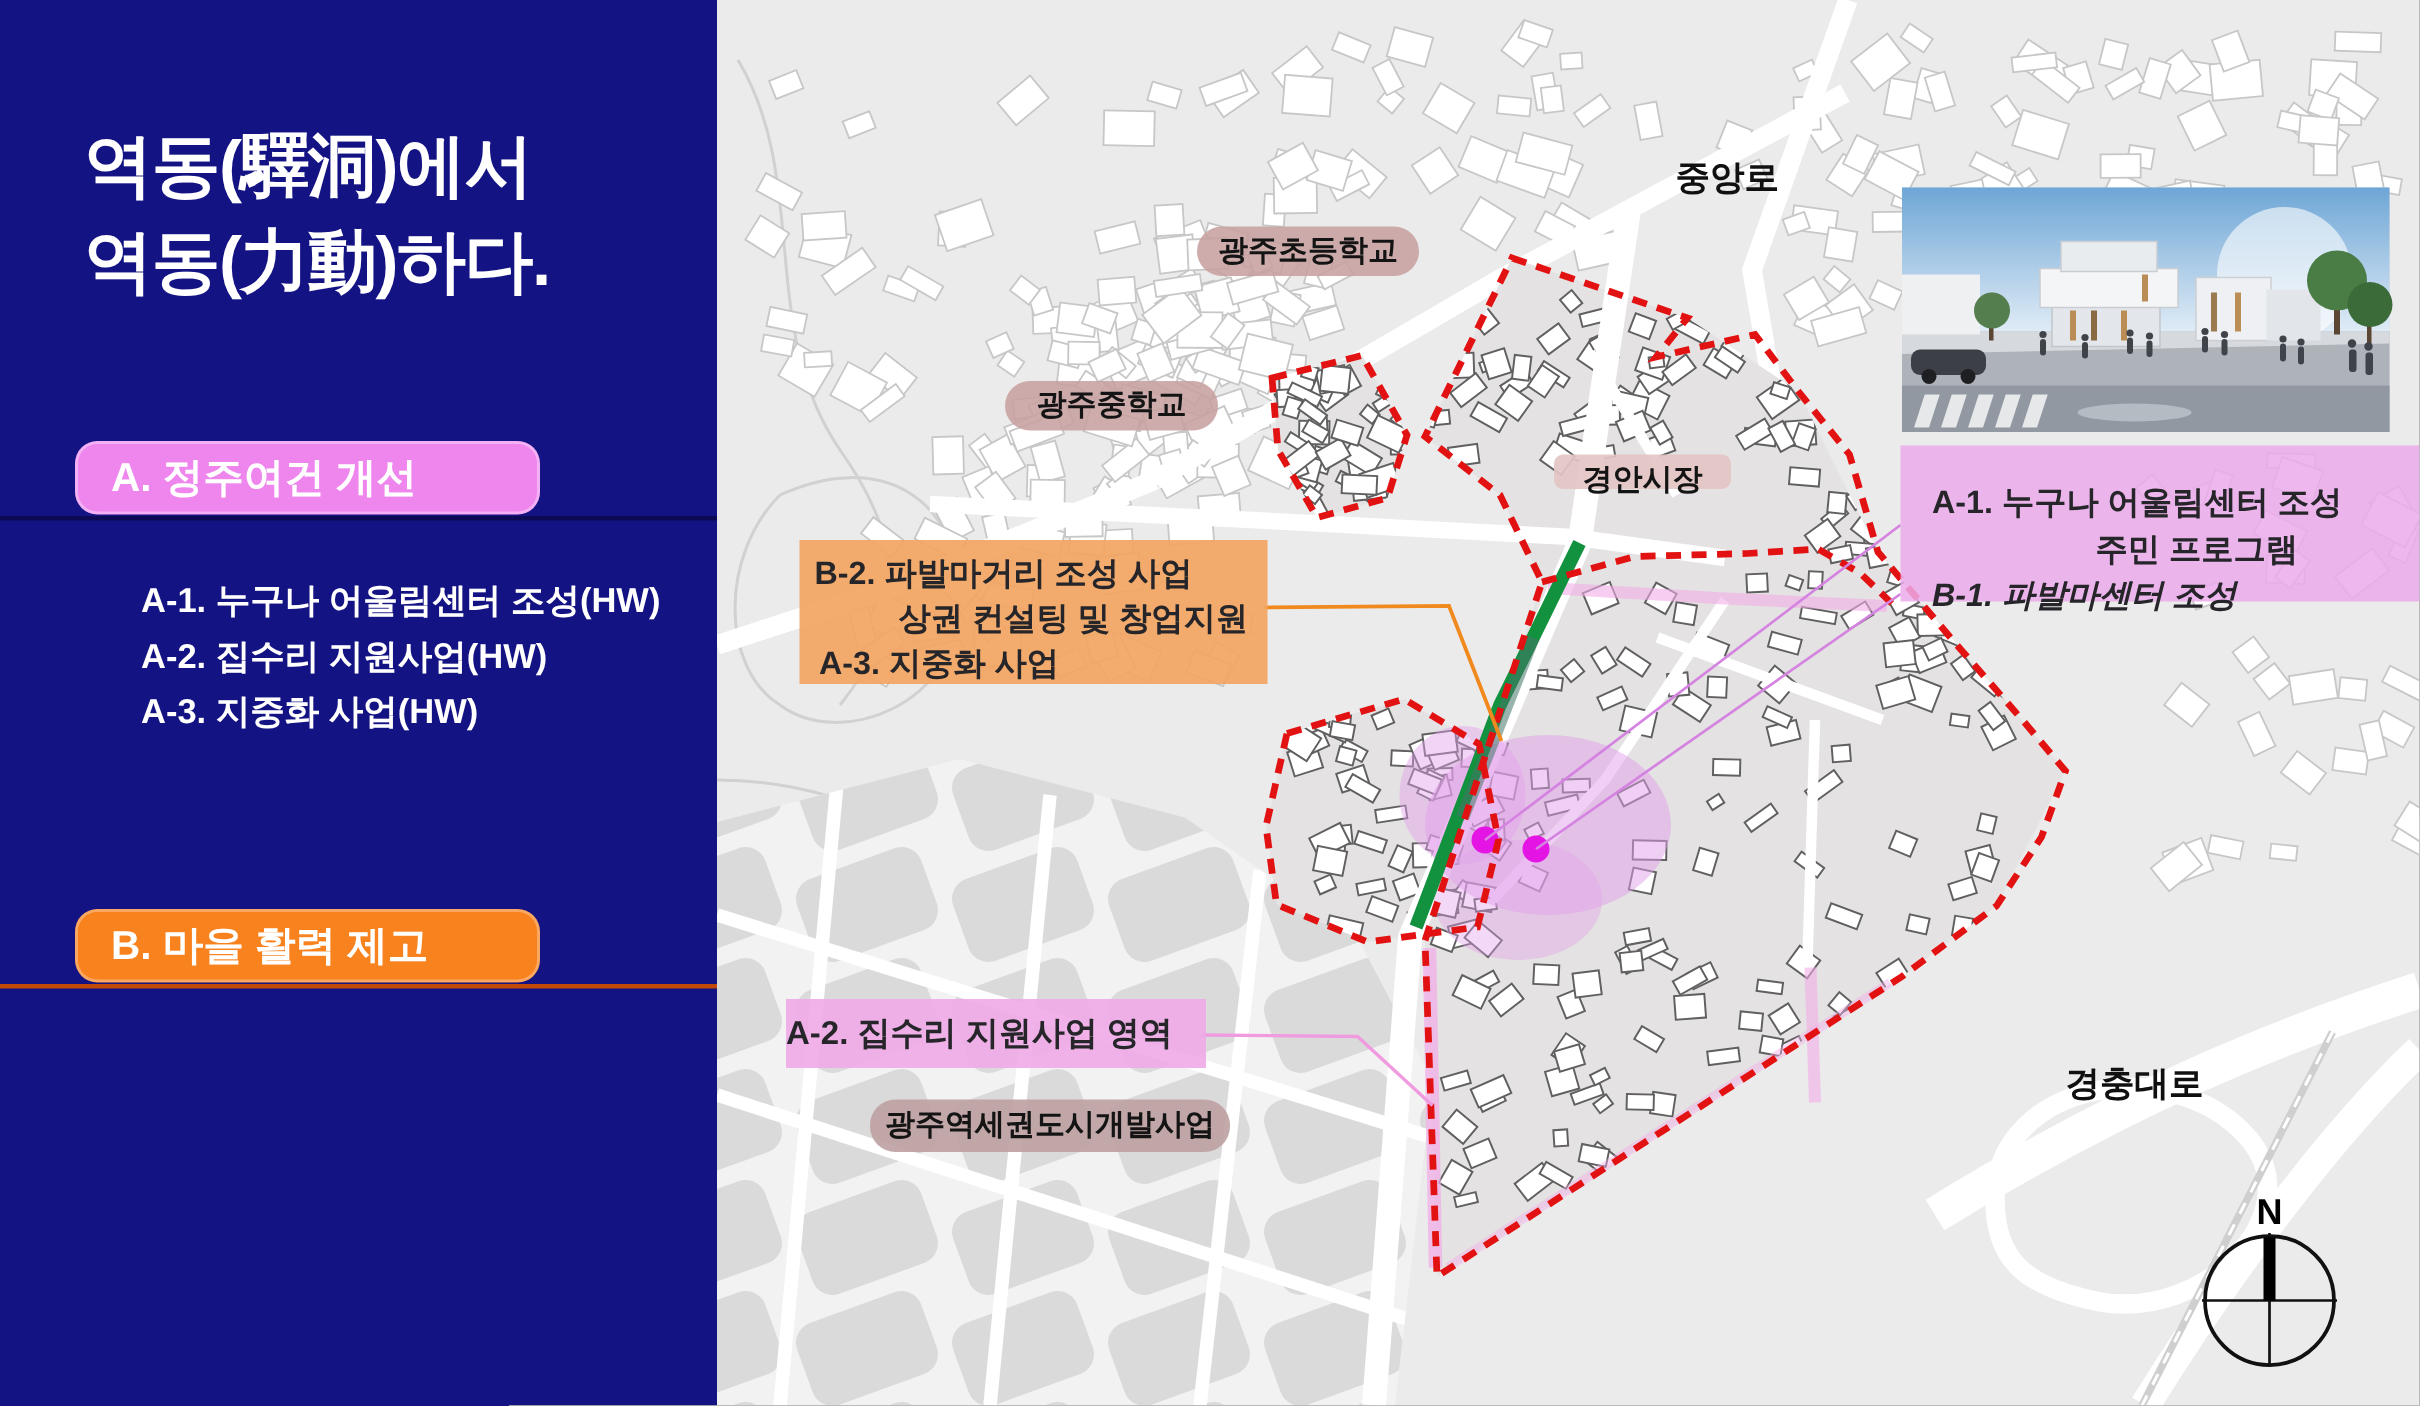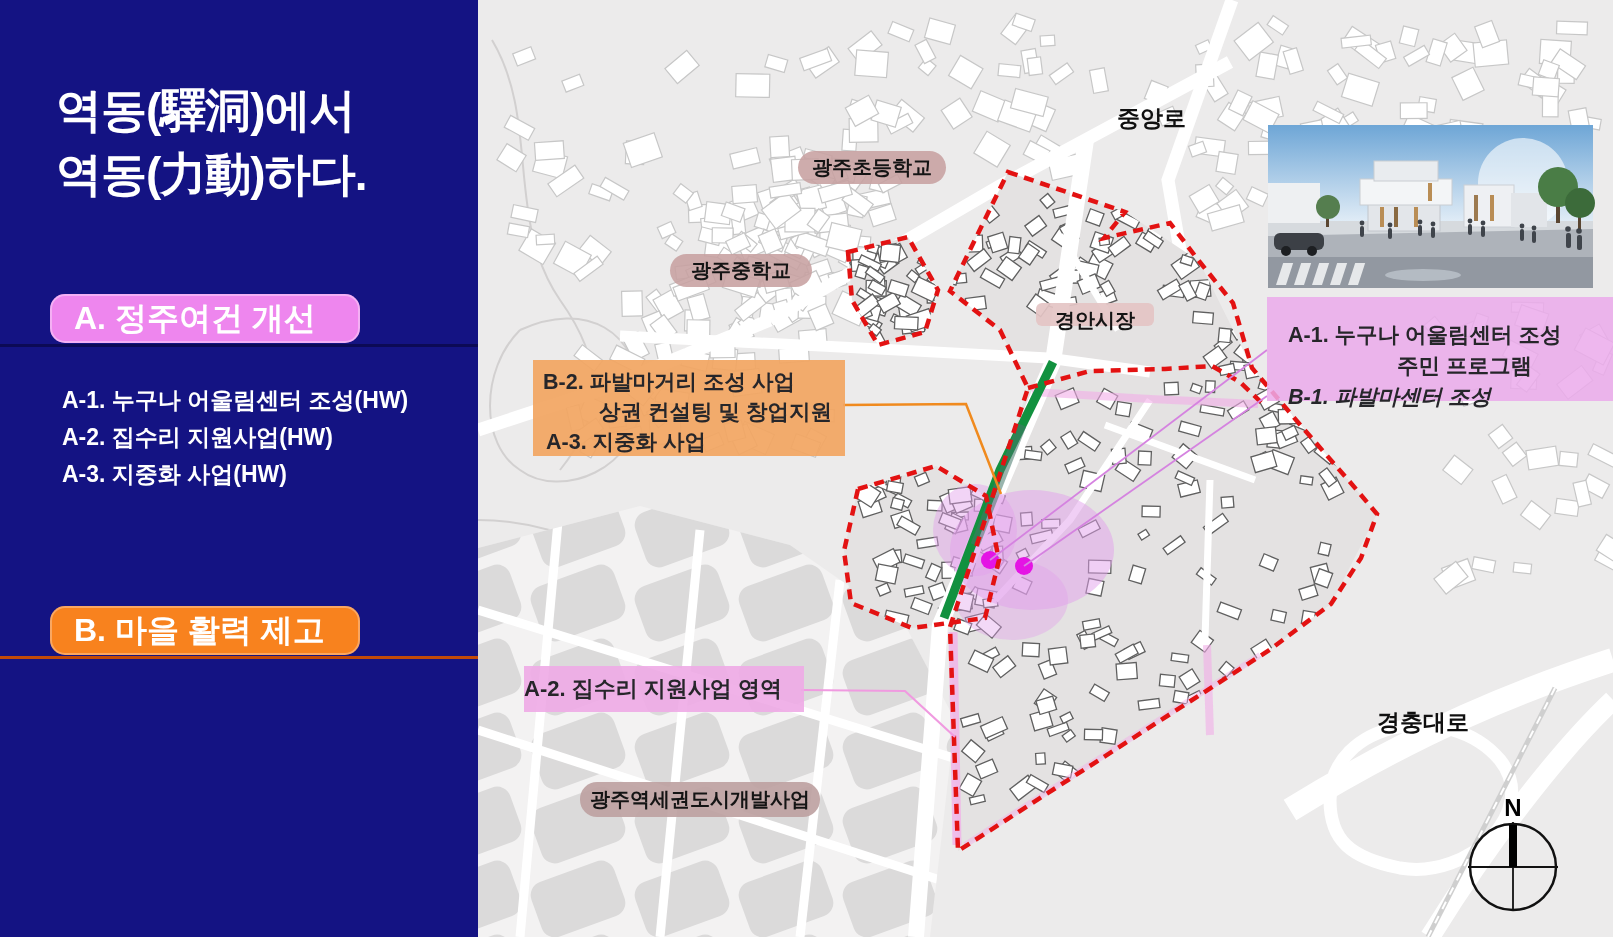--- a/index.html
+++ b/index.html
@@ -5,39 +5,39 @@
   html,body{margin:0;padding:0;background:#777;}
   *{box-sizing:border-box;}
   .stage{
     position:relative;width:1613px;height:937px;overflow:hidden;
     background:#ffffff;font-family:"Liberation Sans","DejaVu Sans",sans-serif;
   }
   
   .sidebar{position:absolute;left:0;top:0;width:478px;height:937px;background:#141383;}
   .title{position:absolute;left:56px;top:78px;color:#ffffff;font-size:46px;font-weight:800;line-height:64px;letter-spacing:-1px;white-space:nowrap;}
   .pill{position:absolute;left:50px;width:310px;height:49px;border-radius:15px;color:#ffffff;
-        font-size:32px;font-weight:800;line-height:49px;padding-left:24px;white-space:nowrap;}
+        font-size:27px;font-weight:800;line-height:49px;padding-left:24px;white-space:nowrap;}
   .pill-a{top:294px;background:#ee86ee;box-shadow:inset 0 0 0 2px rgba(255,255,255,.35);}
   .pill-b{top:606px;background:#f8821e;box-shadow:inset 0 0 0 2px rgba(255,255,255,.3);}
   .hr{position:absolute;left:0;width:478px;height:3px;}
   .hr-a{top:344px;background:#0c0a55;}
   .hr-b{top:656px;background:#c24a08;}
   .items{position:absolute;left:62px;margin:0;padding:0;list-style:none;color:#ffffff;
          font-size:23px;font-weight:800;line-height:37px;white-space:nowrap;}
-  .items-a{top:382px;}
+  .items-a{top:382px;margin-left:32px;}
   .items-b{top:684px;}
   
   .map{position:absolute;left:478px;top:0;width:1135px;height:937px;background:#ecebeb;}
   .map svg{position:absolute;left:0;top:0;}
   .overlay{position:absolute;white-space:nowrap;}
   .place-pill{border-radius:17px;text-align:center;font-weight:800;color:#141414;font-size:20px;}
   .pill-elem   {left:320px;top:151px;width:148px;height:33px;line-height:33px;background:rgba(199,160,160,.88);}
   .pill-middle {left:192px;top:254px;width:142px;height:33px;line-height:33px;background:rgba(199,160,160,.88);}
   .pill-market {left:558px;top:303px;width:118px;height:23px;line-height:35px;background:rgba(228,196,196,.92);border-radius:6px;}
-  .pill-stadev {left:102px;top:782px;width:240px;height:35px;line-height:35px;background:rgba(190,162,162,.92);}
+  .pill-stadev {left:102px;top:733px;width:240px;height:35px;line-height:35px;background:rgba(190,162,162,.92);}
   .road-label{font-weight:800;color:#101010;font-size:23px;}
   .lbl-jungang{left:639px;top:103px;}
   .lbl-gyeongchung{left:899px;top:707px;}
   .callout{font-weight:800;color:#26262a;font-size:21.5px;line-height:30px;}
   .box-orange{left:55px;top:360px;width:312px;height:96px;background:rgba(242,166,98,.93);padding-top:7px;}
   .box-orange .l1{margin-left:10px;}
   .box-orange .l2{margin-left:66px;}
   .box-orange .l3{margin-left:13px;}
   .box-pink-right{left:789px;top:297px;width:395px;height:104px;background:rgba(235,170,235,.85);padding-top:23px;line-height:31px;}
   .box-pink-right .l1{margin-left:21px;}

